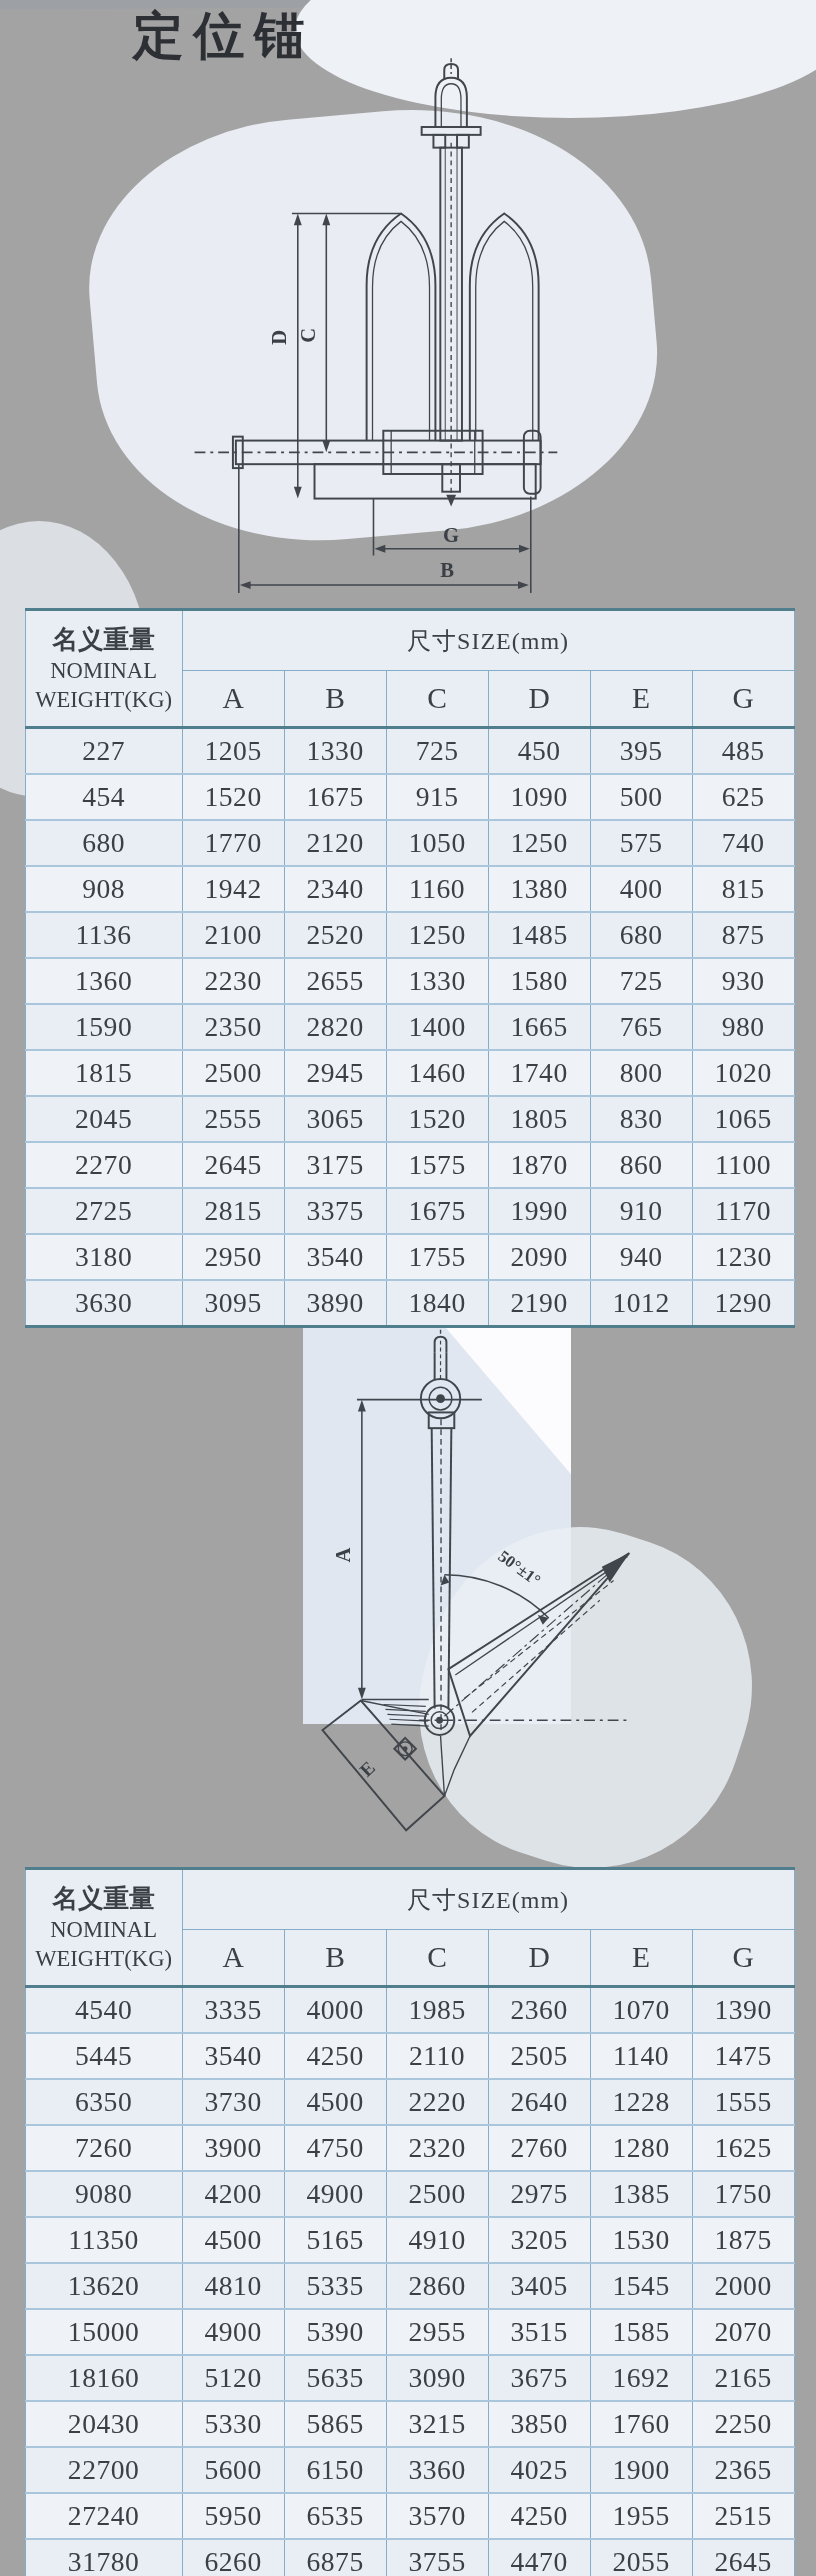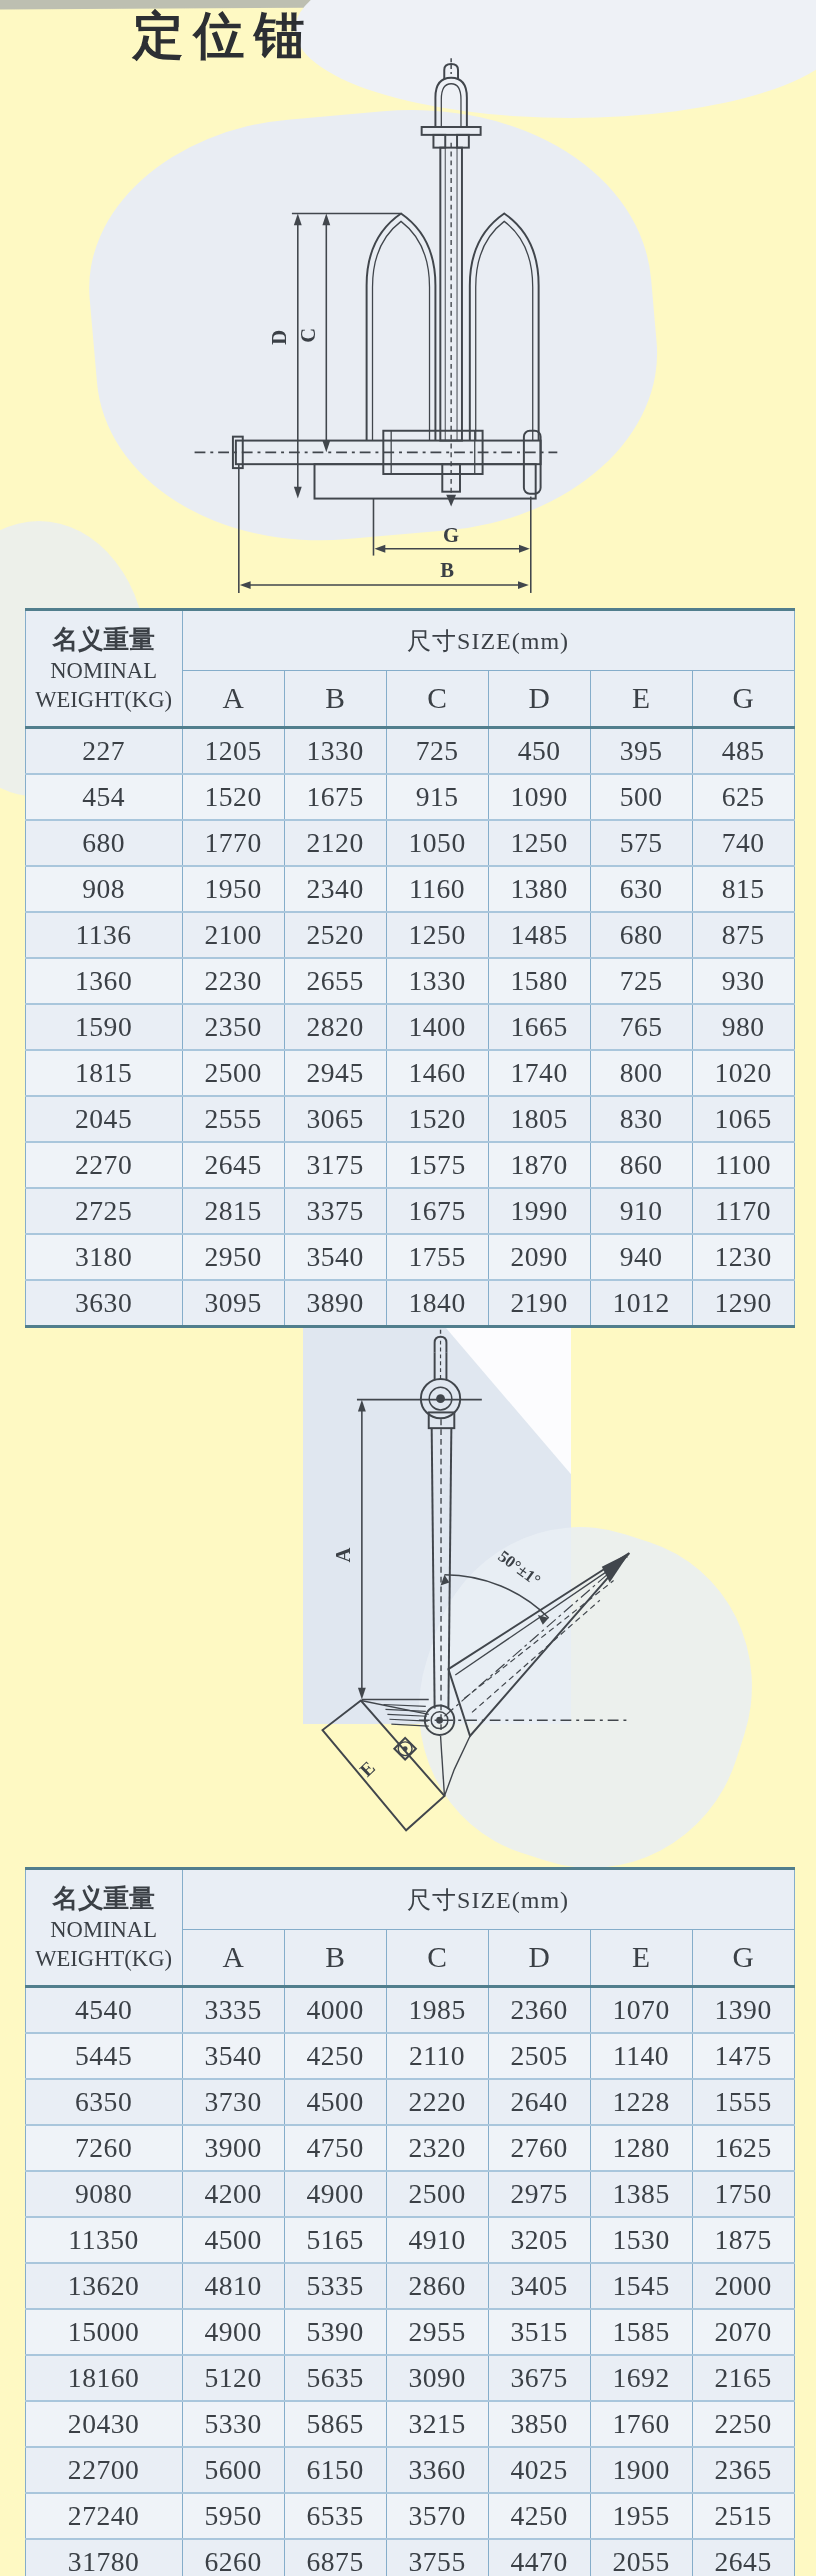--- a/index.html
+++ b/index.html
@@ -1,16 +1,16 @@
 <!DOCTYPE html>
 <html><head>
 <meta charset="utf-8">
 <style>
   html,body{margin:0;padding:0;background:#f4f5f7;}
-  #page{position:relative;width:817px;height:2576px;background:#fef9c3;overflow:hidden;
+  #page{position:relative;width:817px;height:2576px;background:#a3a3a3;overflow:hidden;
         font-family:"Liberation Serif","DejaVu Serif",serif;color:#3b4046;}
   
   .wm{position:absolute;z-index:0;}
   #topbar{left:-9.8px;top:-3px;width:571px;height:10.8px;background:#99a0a8;opacity:.65;border-radius:0 0 7.9px 2px;transform:rotate(-.3deg);}
   #blob-title{left:295px;top:-59px;width:551px;height:177px;background:#eef1f6;border-radius:50%;}
   #blob-d1{left:93px;top:113px;width:561px;height:423px;background:#e9edf3;border-radius:38% 45% 40% 42%;transform:rotate(-5deg);}
   #blob-left{left:-69px;top:521px;width:216px;height:276px;background:#e9eef4;border-radius:50%;opacity:.8;}
   #rect-d2{left:303px;top:1301px;width:268px;height:423px;background:#e0e7f0;}
   #wedge-d2{left:423px;top:1301px;width:148px;height:197px;background:#fdfdfe;clip-path:polygon(0 0,100% 0,100% 88%);opacity:.95;}
   #blob-d2{left:423px;top:1530px;width:325px;height:335px;background:#e9eef4;border-radius:46%;transform:rotate(18deg);opacity:.85;}
@@ -234,25 +234,25 @@
           <td>680</td>
           <td>1770</td>
           <td>2120</td>
           <td>1050</td>
           <td>1250</td>
           <td>575</td>
           <td>740</td>
         </tr>
         <tr>
           <td>908</td>
-          <td>1950</td>
+          <td>1942</td>
           <td>2340</td>
           <td>1160</td>
           <td>1380</td>
-          <td>630</td>
+          <td>400</td>
           <td>815</td>
         </tr>
         <tr>
           <td>1136</td>
           <td>2100</td>
           <td>2520</td>
           <td>1250</td>
           <td>1485</td>
           <td>680</td>
           <td>875</td>

